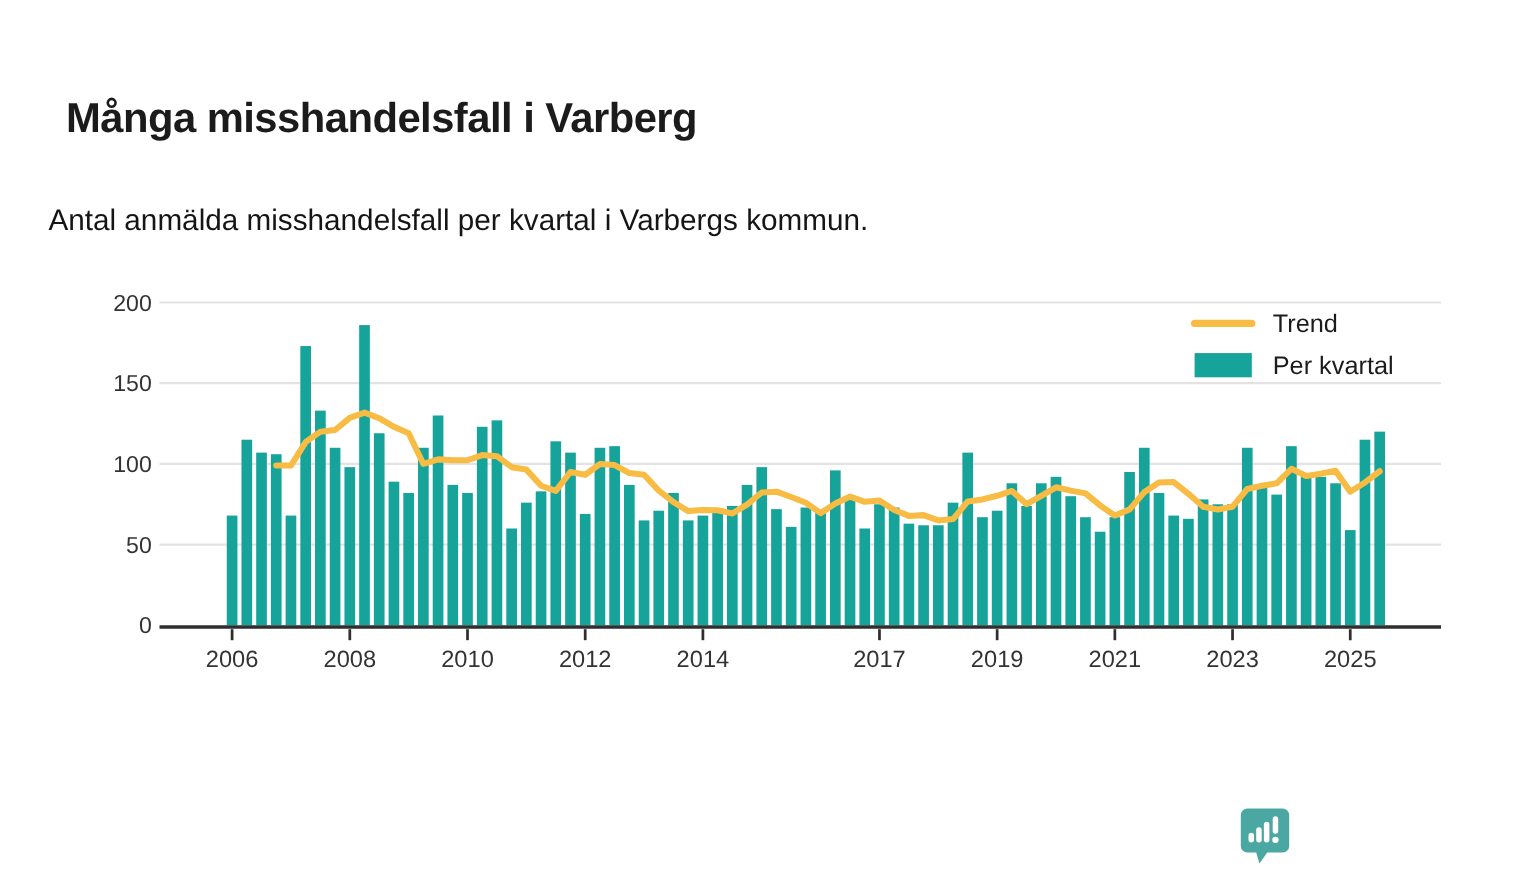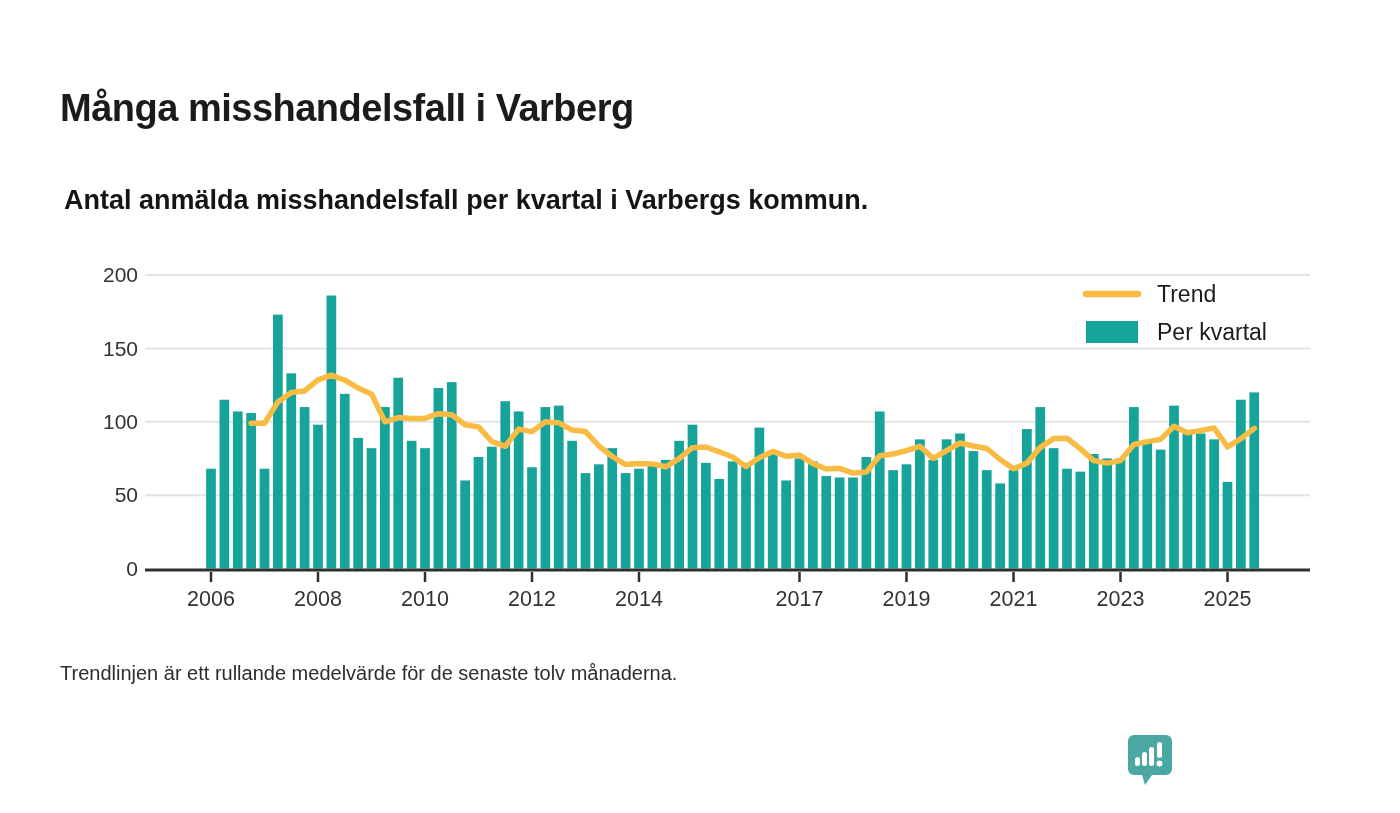--- a/index.html
+++ b/index.html
@@ -6,21 +6,21 @@
   .page{
     position:relative;width:1336px;height:813px;background:#ffffff;overflow:hidden;
     font-family:"Liberation Sans","DejaVu Sans",sans-serif;
     margin-top:25px;
   }
   .title{
     position:absolute;left:60px;top:62px;font-size:38px;font-weight:700;
     color:#1b1b1b;letter-spacing:-0.5px;
   }
   .subtitle{
-    position:absolute;left:64px;top:160px;font-size:27px;font-weight:700;color:#151515;
+    position:absolute;left:44px;top:160px;font-size:27px;font-weight:400;color:#151515;
   }
   .chart-wrap{position:absolute;left:0;top:0;width:1400px;height:813px;}
   .footnote{
     position:absolute;left:60px;top:637px;font-size:20px;color:#2d2d2d;
   }
   .brand{position:absolute;left:1126px;top:708px;height:56px;display:flex;align-items:center;gap:10px;}
   .brand-text{font-size:29px;font-weight:700;color:#4ba7a2;letter-spacing:-0.3px;}
 </style>
 </head>
 <body>
@@ -142,21 +142,20 @@
         <text x="1120.5" y="581" text-anchor="middle" font-size="21.5" fill="#333333" font-family="&quot;Liberation Sans&quot;,&quot;DejaVu Sans&quot;,sans-serif">2023</text>
         <line x1="1227.5" x2="1227.5" y1="547" y2="557" stroke="#2f2f2f" stroke-width="2.5"></line>
         <text x="1227.5" y="581" text-anchor="middle" font-size="21.5" fill="#333333" font-family="&quot;Liberation Sans&quot;,&quot;DejaVu Sans&quot;,sans-serif">2025</text>
         <line x1="1086" x2="1138" y1="269" y2="269" stroke="#f8bb43" stroke-width="6.5" stroke-linecap="round"></line>
         <text x="1157" y="277" font-size="23" fill="#1b1b1b" font-family="&quot;Liberation Sans&quot;,&quot;DejaVu Sans&quot;,sans-serif">Trend</text>
         <rect x="1086" y="296" width="52" height="22" fill="#15a39a"></rect>
         <text x="1157" y="315" font-size="23" fill="#1b1b1b" font-family="&quot;Liberation Sans&quot;,&quot;DejaVu Sans&quot;,sans-serif">Per kvartal</text>
       </svg>
   </div>
 
-  <div class="footnote">Trendlinjen är ett rullande medelvärde för de senaste tolv månaderna.</div>
 
   <div class="brand">
     <svg width="48" height="56" viewBox="0 0 48 56">
       <path d="M8 2 h32 a6 6 0 0 1 6 6 v28 a6 6 0 0 1 -6 6 h-14 l-7 10 -3 -10 h-8 a6 6 0 0 1 -6 -6 v-28 a6 6 0 0 1 6 -6 z" fill="#4ba7a2"></path>
       <rect x="9" y="24" width="5" height="9" rx="2.5" fill="#ffffff"></rect>
       <rect x="16" y="19" width="5" height="14" rx="2.5" fill="#ffffff"></rect>
       <rect x="23" y="14" width="5" height="19" rx="2.5" fill="#ffffff"></rect>
       <rect x="31" y="9" width="5" height="16" rx="2.5" fill="#ffffff"></rect>
       <circle cx="33.5" cy="30.5" r="2.9" fill="#ffffff"></circle>
     </svg>

